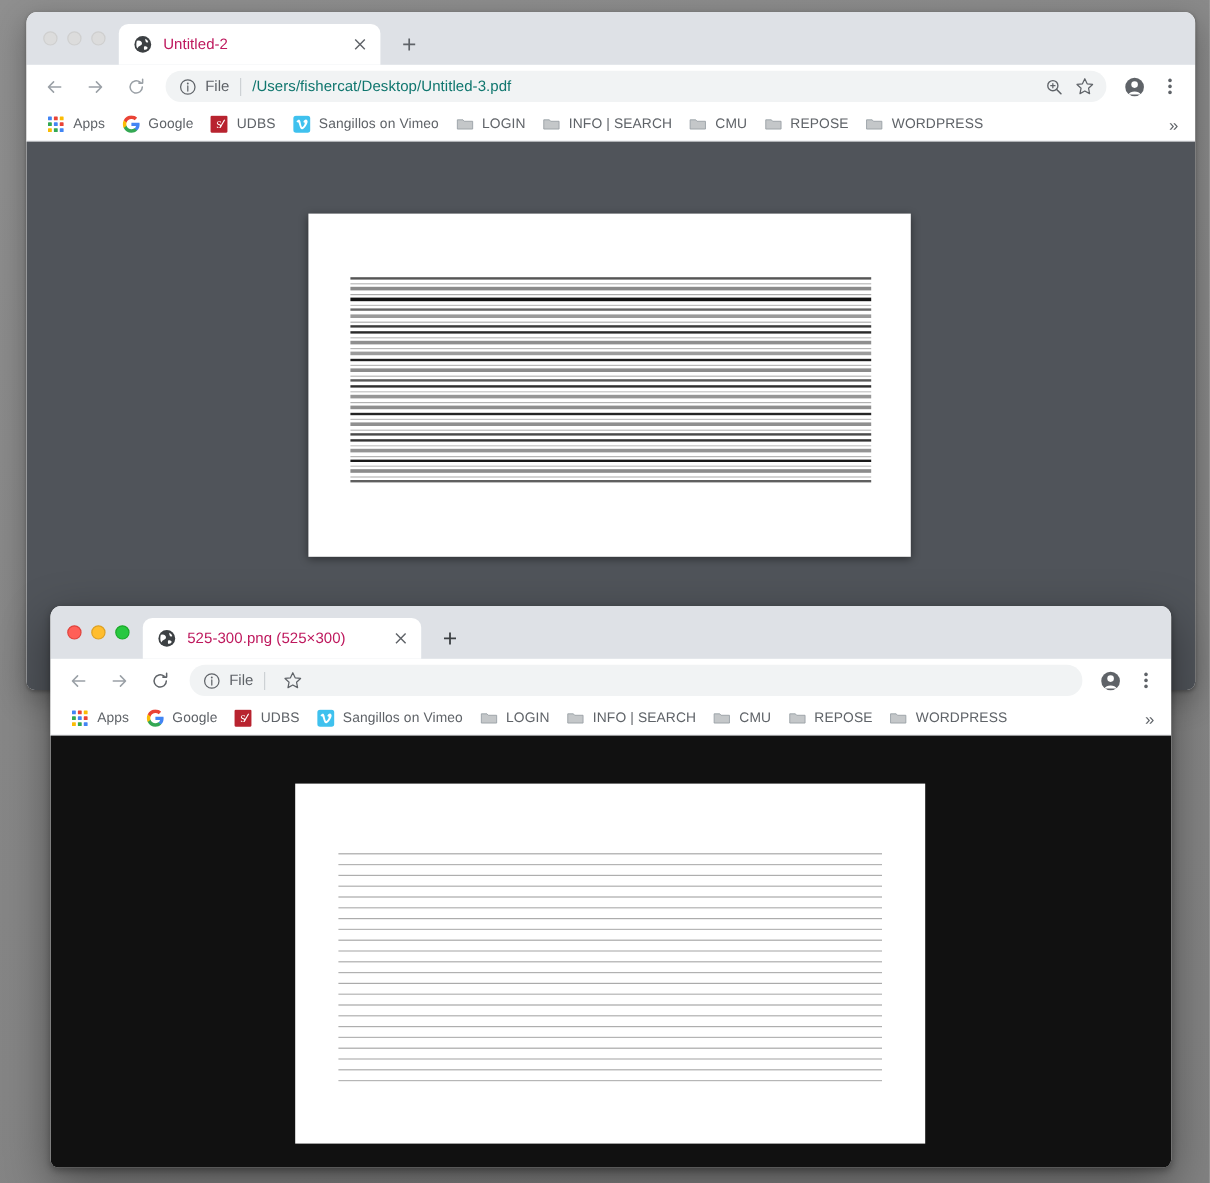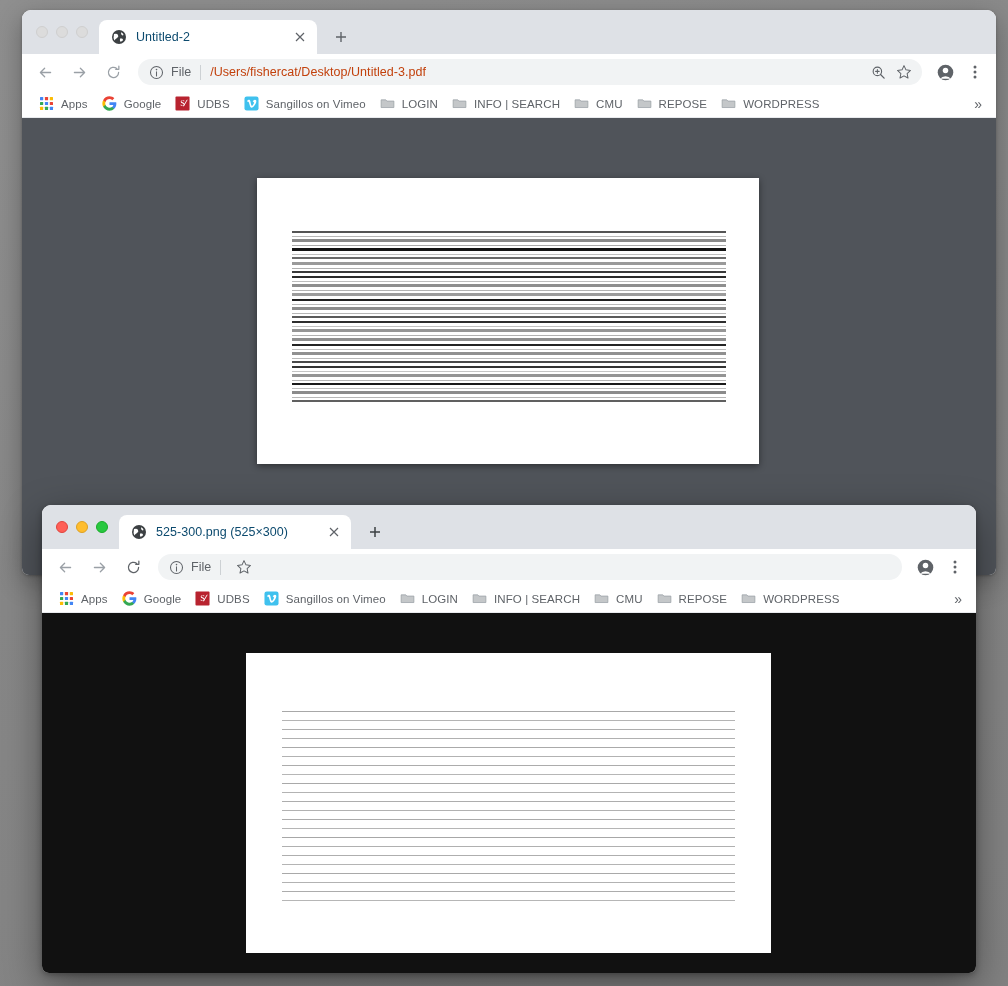--- a/index.html
+++ b/index.html
@@ -86,21 +86,21 @@
   }
   .tab .favicon {
     width: 16px;
     height: 16px;
     flex: 0 0 16px;
     margin-right: 9px;
     display: block;
   }
   .tab .tab-title {
     font-size: 12.5px;
-    color: #0c4a6e;
+    color: #be185d;
     white-space: nowrap;
     overflow: hidden;
     text-overflow: ellipsis;
     flex: 1 1 auto;
     letter-spacing: 0.05px;
   }
   .tab .tab-close {
     width: 18px;
     height: 18px;
     flex: 0 0 18px;
@@ -168,21 +168,21 @@
   }
   .omni-sep {
     width: 1px;
     height: 15px;
     background: #cdd1d4;
     margin: 0 9px;
     flex: 0 0 1px;
   }
   .omni-url {
     font-size: 12.5px;
-    color: #c2410c;
+    color: #0f766e;
     white-space: nowrap;
     overflow: hidden;
     text-overflow: ellipsis;
     flex: 1 1 auto;
     letter-spacing: 0.05px;
   }
   .omni-actions {
     display: flex;
     align-items: center;
     flex: 0 0 auto;

